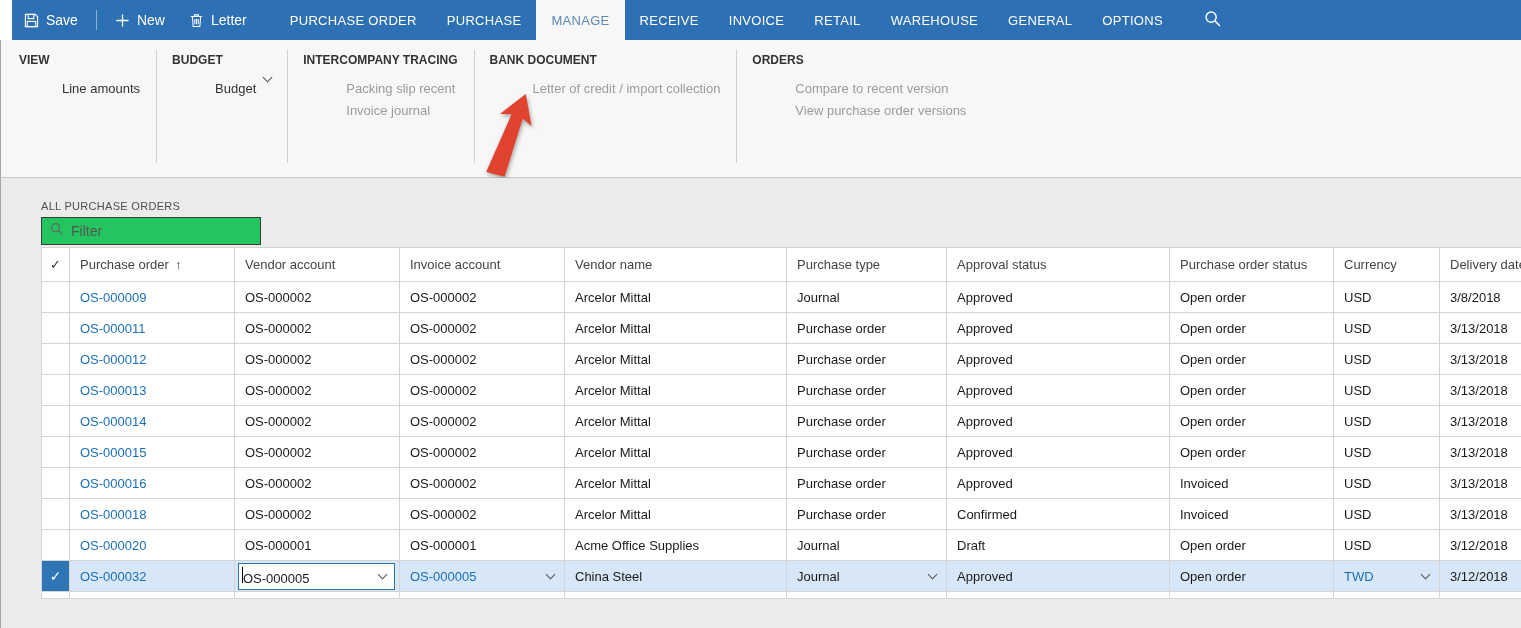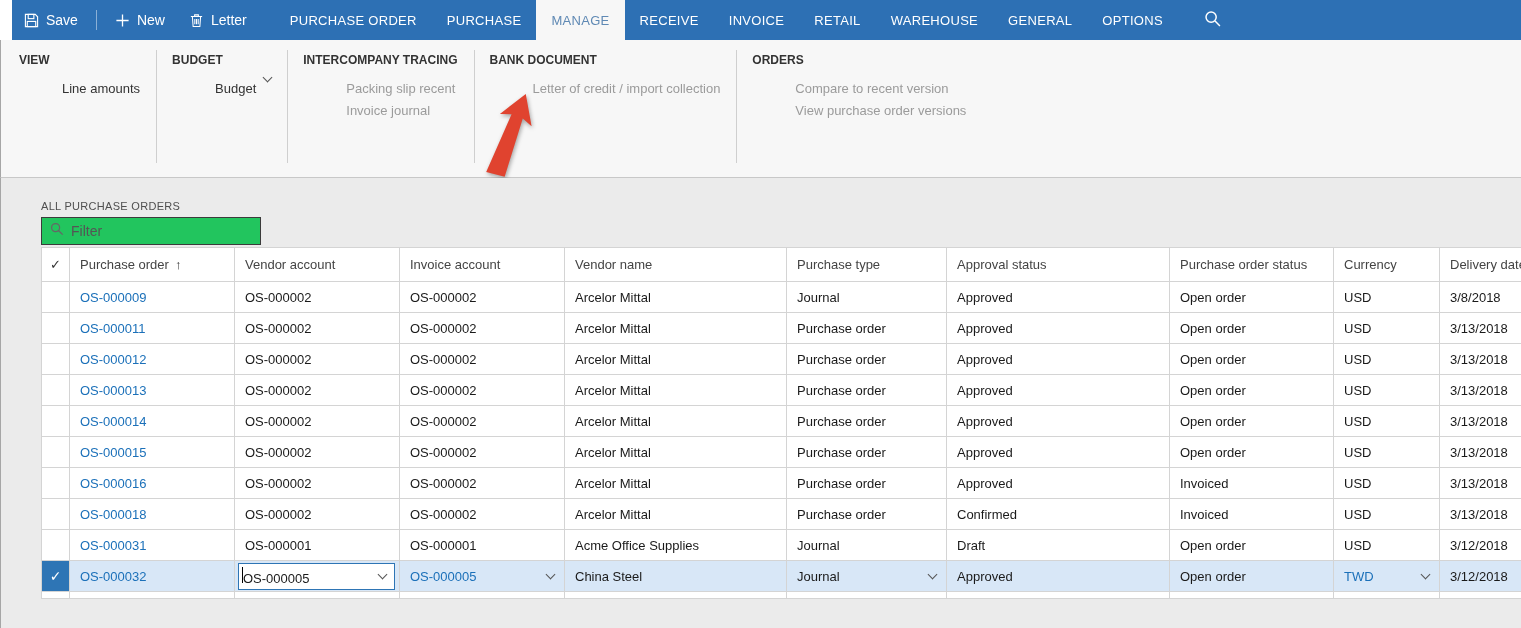--- a/index.html
+++ b/index.html
@@ -312,21 +312,21 @@
             <td>OS-000002</td>
             <td>Arcelor Mittal</td>
             <td>Purchase order</td>
             <td>Confirmed</td>
             <td>Invoiced</td>
             <td>USD</td>
             <td>3/13/2018</td>
           </tr>
           <tr>
             <td class="checkcol"></td>
-            <td class="link">OS-000031</td>
+            <td class="link">OS-000020</td>
             <td>OS-000001</td>
             <td>OS-000001</td>
             <td>Acme Office Supplies</td>
             <td>Journal</td>
             <td>Draft</td>
             <td>Open order</td>
             <td>USD</td>
             <td>3/12/2018</td>
           </tr>
           <tr class="selected">

